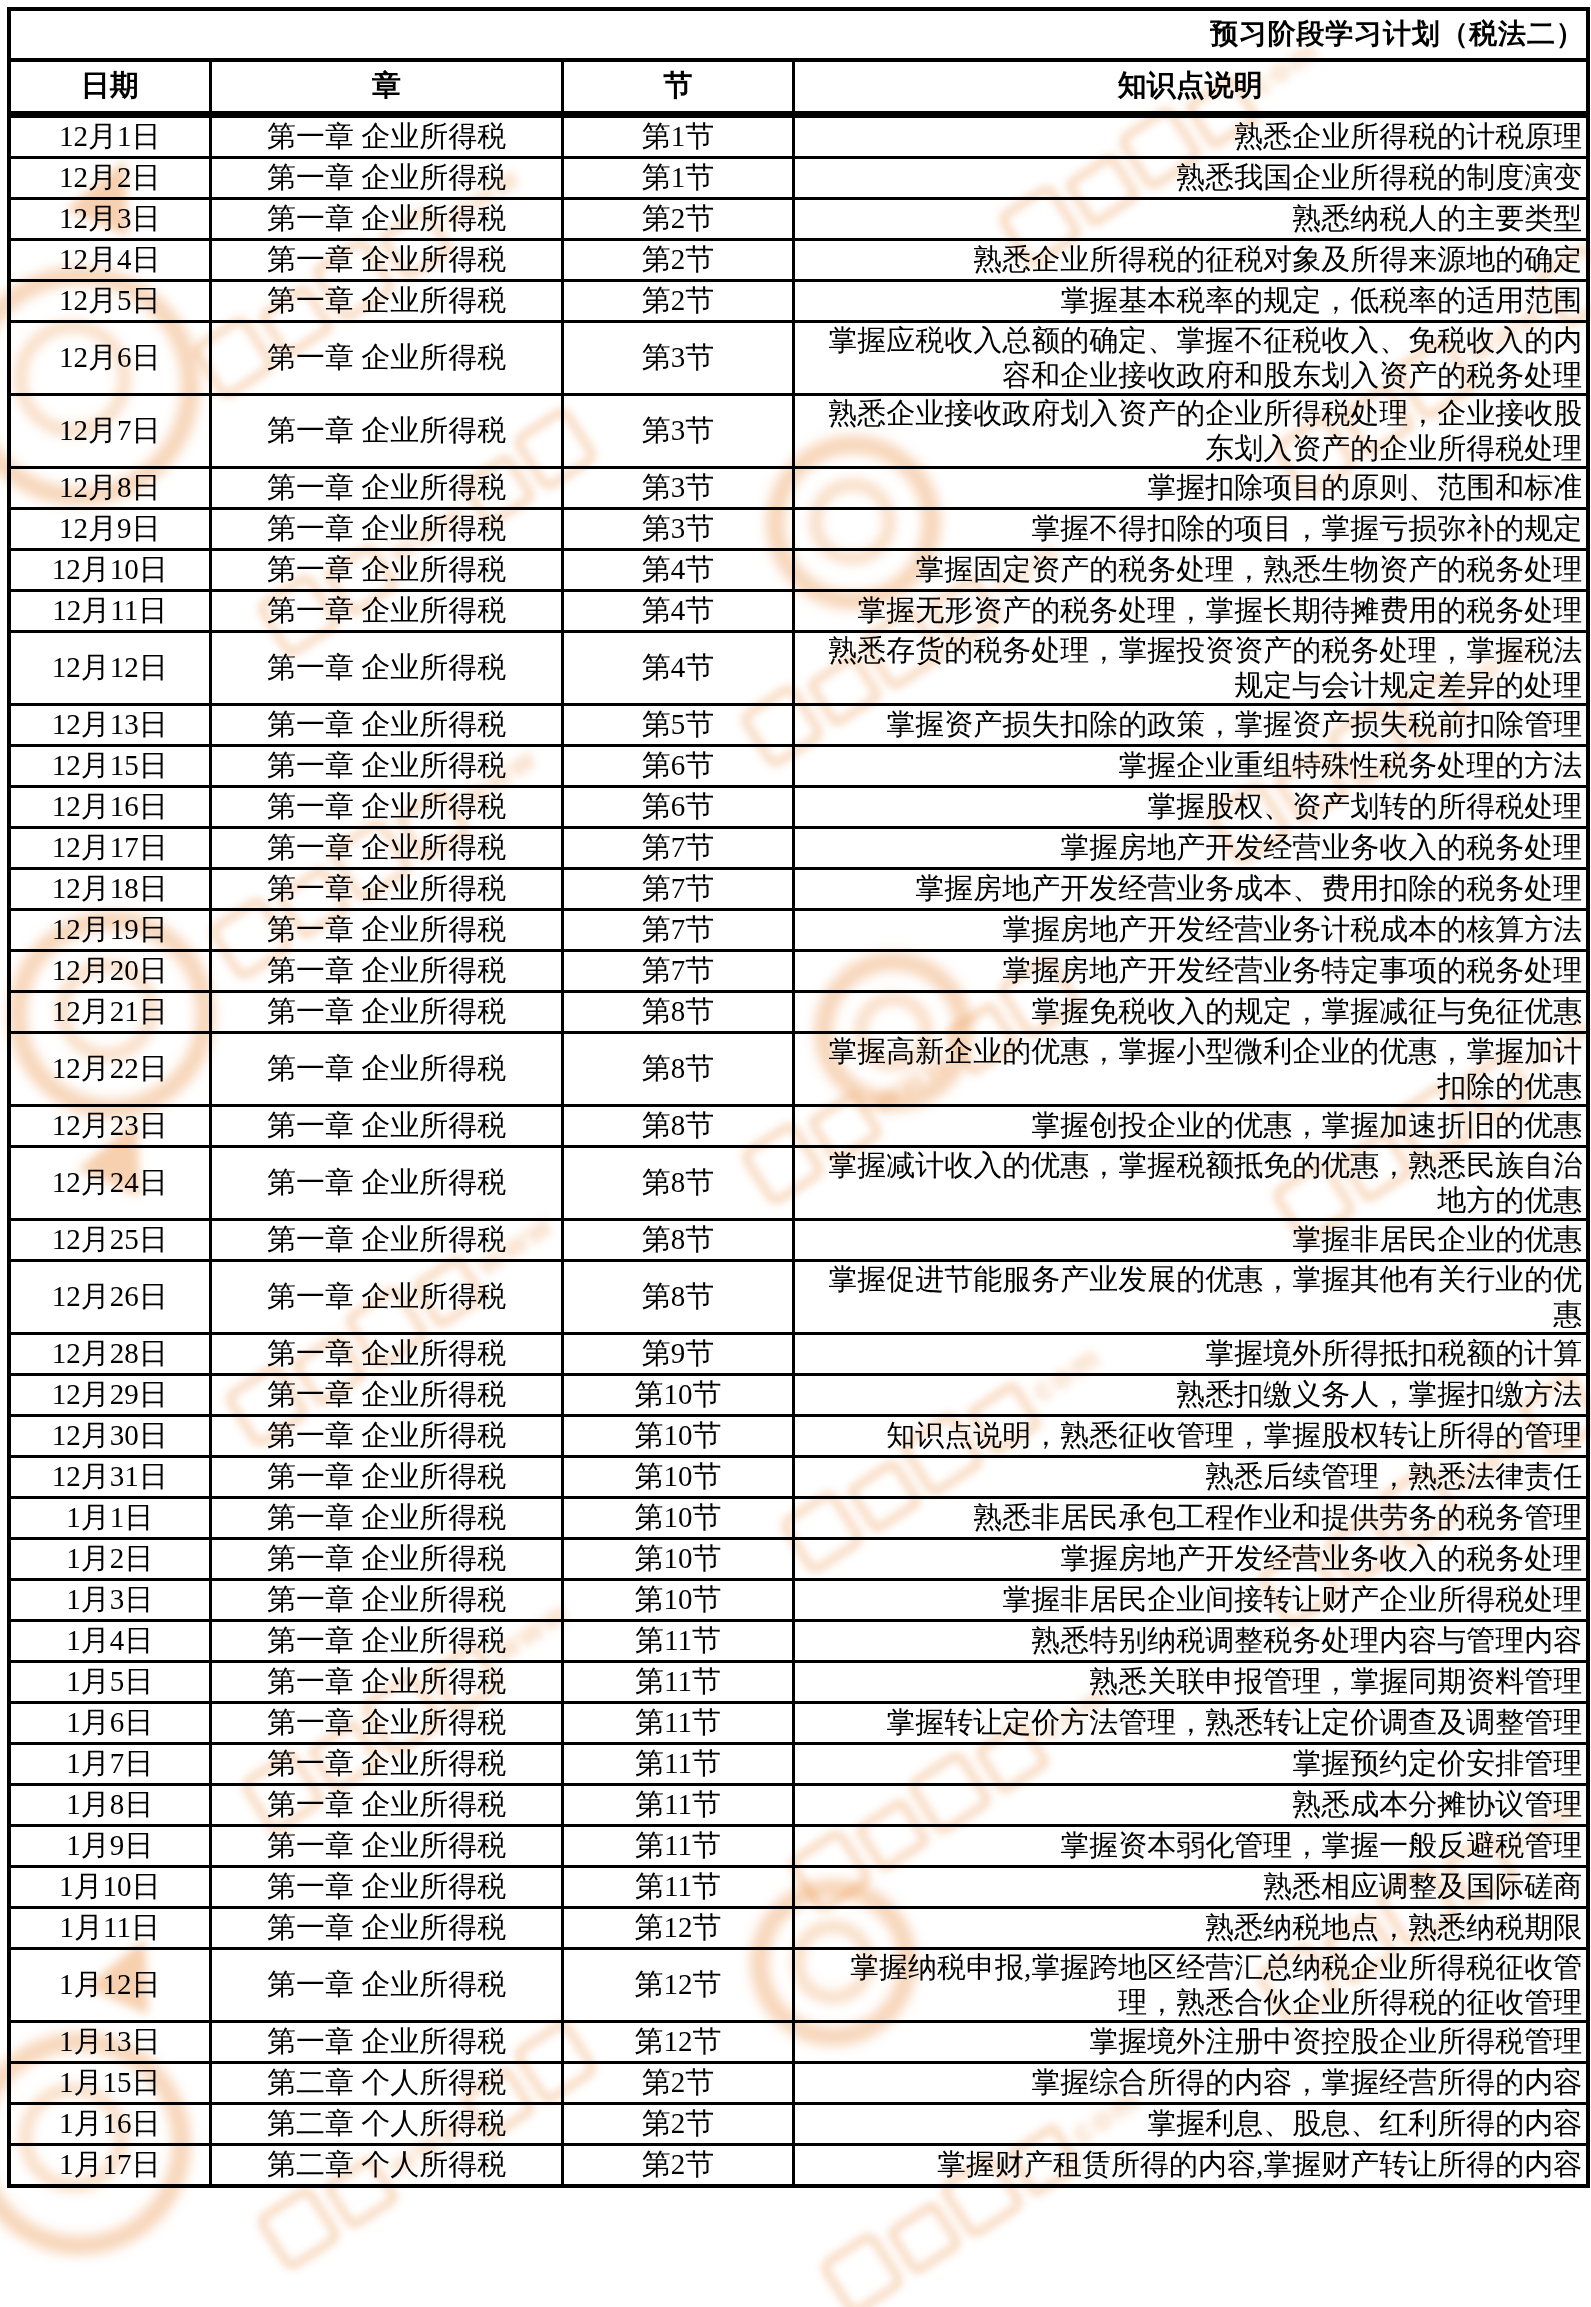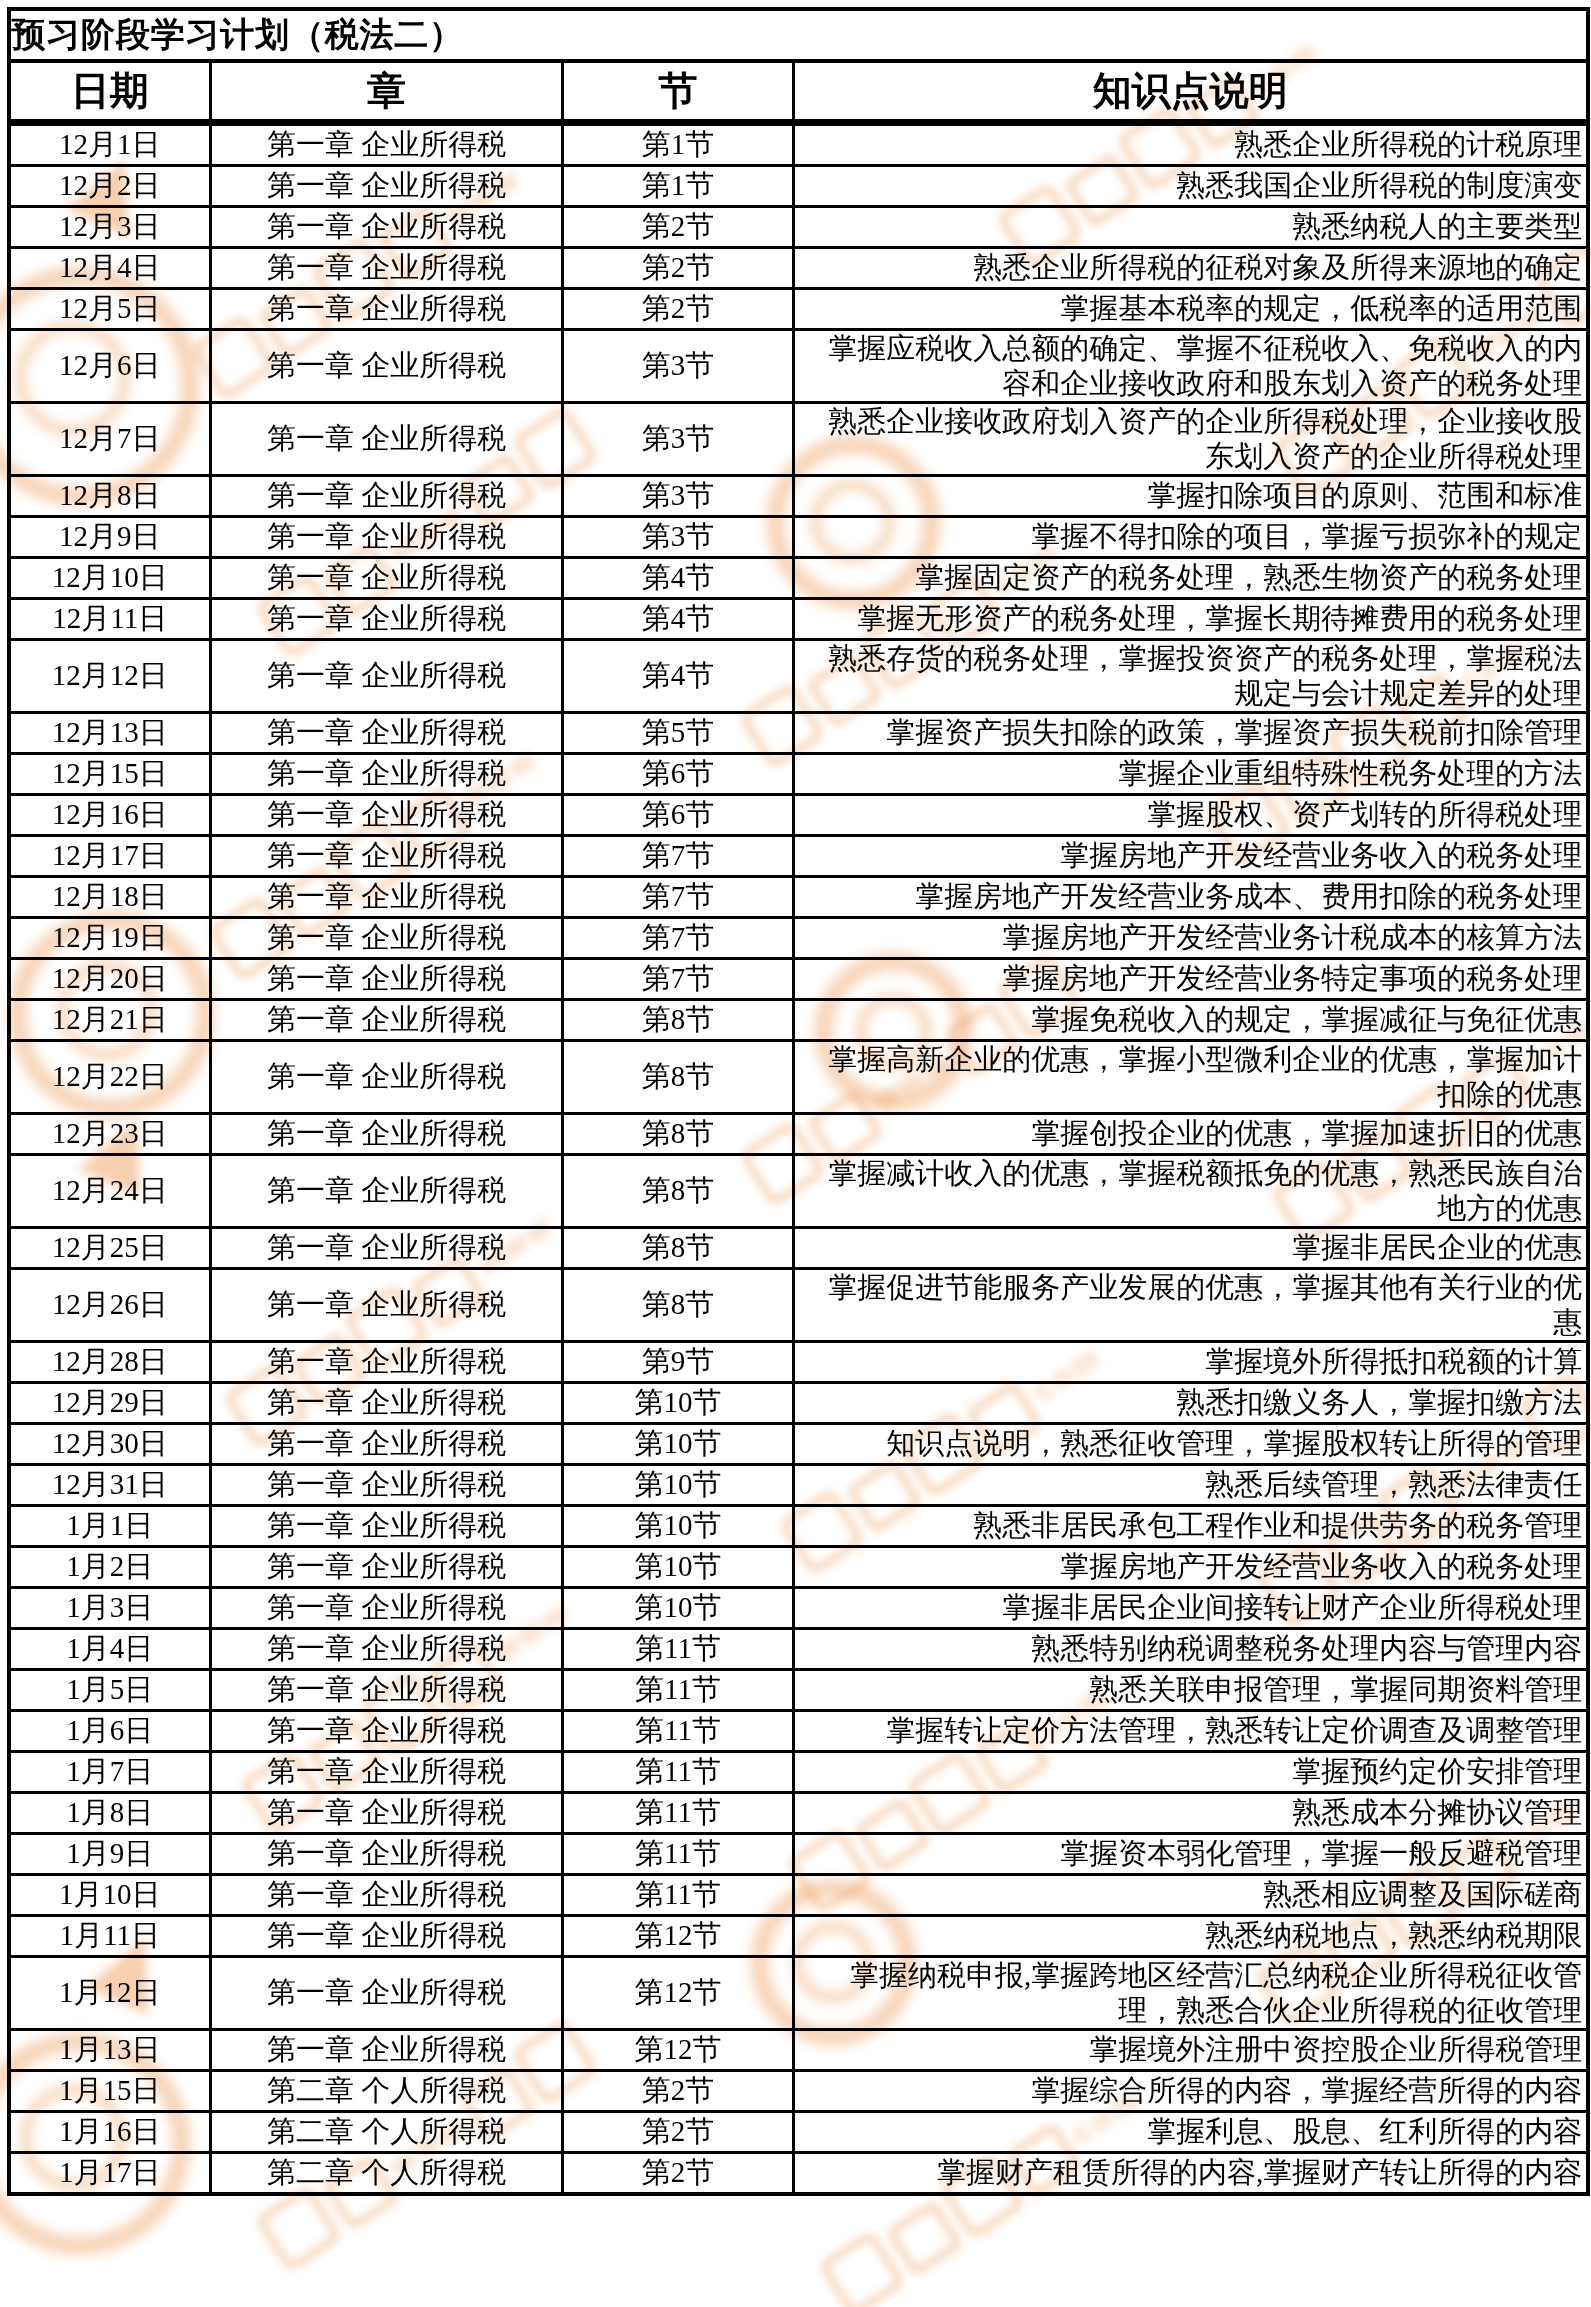--- a/index.html
+++ b/index.html
@@ -30,25 +30,25 @@
     width:1579px;margin:6.5px 6.5px 0 6.5px;
     background:transparent;
   }
   table.plan col.c-date{width:202px;}
   table.plan col.c-chapter{width:352px;}
   table.plan col.c-section{width:231px;}
   table.plan col.c-desc{width:794px;}
   table.plan td,table.plan th{border:3.2px solid #000;background:transparent;}
   table.plan{border:4.8px solid #000;}
   .title-cell{
-    height:45px;text-align:left;font-weight:bold;font-size:34px;
+    height:45px;text-align:right;font-weight:bold;font-size:28px;
     border-bottom:4.8px solid #000 !important;letter-spacing:0.8px;
   }
   thead th{
-    height:47px;font-size:39px;font-weight:bold;text-align:center;
+    height:47px;font-size:29px;font-weight:bold;text-align:center;
     border-bottom:7.3px solid #000 !important;
   }
   tbody td{
     height:36px;font-size:29px;line-height:35px;vertical-align:middle;
     overflow:hidden;
   }
   td.date,td.chapter,td.section{text-align:center;}
   td.desc{text-align:right;padding:0 3.2px 0 6.5px;word-break:break-all;}
 </style>
 </head>

